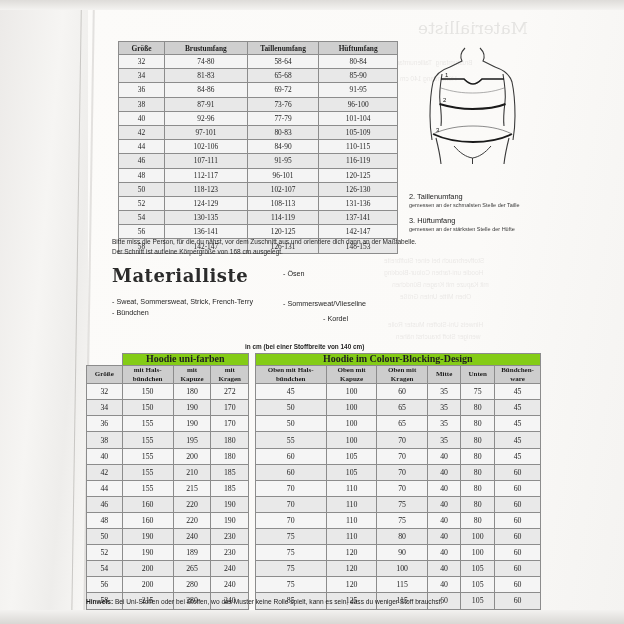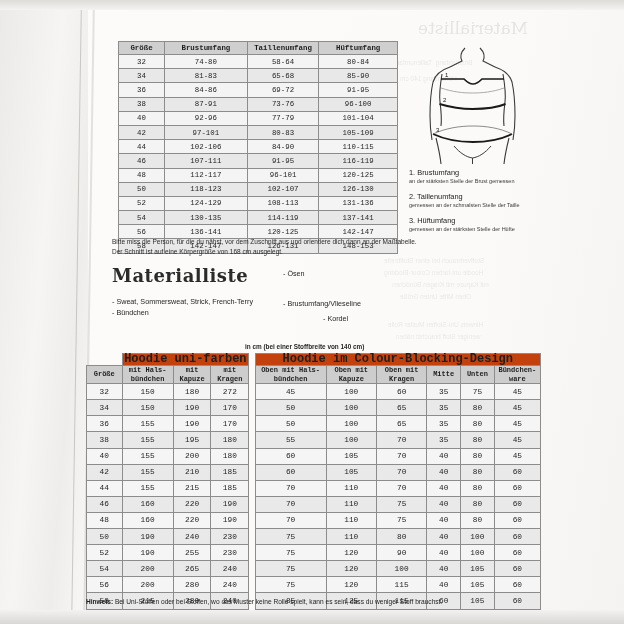--- a/index.html
+++ b/index.html
@@ -75,21 +75,21 @@
     font-family: "DejaVu Serif", serif;
     font-weight: 700;
     color: #2b2b2b;
     letter-spacing: 0.5px;
     white-space: nowrap;
   }
 
   
   table {
     border-collapse: collapse;
-    font-family: Liberation Mono, monospace;
+    font-family: Liberation Serif, serif;
     color: #1e1e1e;
   }
   td, th {
     border: 1px solid #8c8c8c;
     text-align: center;
     font-weight: 400;
     padding: 0;
   }
 
   
@@ -156,23 +156,23 @@
   #ftable tr.body-row:nth-child(even) td { background: #e9e9e9; }
   #ftable .spacer {
     border-top: none;
     border-bottom: none;
     border-left: 1px solid #8c8c8c;
     border-right: 1px solid #8c8c8c;
     background: #fbfaf8 !important;
     width: 6px;
   }
   #ftable th.grp {
-    background: #c2410c;
+    background: #84cc16;
     height: 11px;
-    font-size: 12px;
+    font-size: 10px;
   }
   #ftable th.nogrp {
     border: none;
     background: transparent;
   }
 
   
   #hinweis {
     position: absolute;
     left: 86px;
@@ -374,40 +374,36 @@
       <path d="M28 92 C30 100 32 108 33 118" fill="none" stroke="#3a3a3a" stroke-width="1.1"></path>
       <path d="M101 92 C99 100 97 108 96 118" fill="none" stroke="#3a3a3a" stroke-width="1.1"></path>
       <path d="M46 100 C52 107 58 111 64.5 112 C71 111 77 107 83 100" fill="none" stroke="#3a3a3a" stroke-width="1.0"></path>
       <path d="M64.5 112 L64.5 118" fill="none" stroke="#3a3a3a" stroke-width="1.0"></path>
 
       <text x="37" y="31" font-family="Liberation Sans, sans-serif" font-size="6" fill="#111">1</text>
       <text x="35" y="56" font-family="Liberation Sans, sans-serif" font-size="6" fill="#111">2</text>
       <text x="28" y="86" font-family="Liberation Sans, sans-serif" font-size="6" fill="#111">3</text>
     </svg>
 
-    <div class="legend" style="left:409px; top:168px;">
-      <span class="lt">1. Brustumfang</span>
-      <span class="ls">an der stärksten Stelle der Brust gemessen</span>
-    </div>
     <div class="legend" style="left:409px; top:192px;">
       <span class="lt">2. Taillenumfang</span>
       <span class="ls">gemessen an der schmalsten Stelle der Taille</span>
     </div>
     <div class="legend" style="left:409px; top:216px;">
       <span class="lt">3. Hüftumfang</span>
       <span class="ls">gemessen an der stärksten Stelle der Hüfte</span>
     </div>
 
     <div class="h-main" style="left:112px; top:265px; font-size:18px;">Materialliste</div>
 
     <div class="mat-item" style="left:112px; top:297px;">- Sweat, Sommersweat, Strick, French-Terry</div>
     <div class="mat-item" style="left:112px; top:308px;">- Bündchen</div>
 
     <div class="mat-item" style="left:283px; top:269px;">- Ösen</div>
-    <div class="mat-item" style="left:283px; top:299px;">- Brustumfang/Vlieseline</div>
+    <div class="mat-item" style="left:283px; top:299px;">- Sommersweat/Vlieseline</div>
     <div class="mat-item" style="left:283px; top:314px;margin-left:40px;">- Kordel</div>
 
     <div class="sub" style="left:245px; top:343px;">in cm (bei einer Stoffbreite von 140 cm)</div>
 
     <table id="ftable">
       <thead>
         <tr>
           <th class="nogrp" style="width:36px;"></th>
           <th class="grp" colspan="3">Hoodie uni-farben</th>
           <th class="nogrp spacer-head" style="width:6px; border:none; background:transparent;"></th>
@@ -581,21 +577,21 @@
             <td>75</td>
             <td>110</td>
             <td>80</td>
             <td>40</td>
             <td>100</td>
             <td>60</td>
           </tr>
           <tr class="body-row">
             <td>52</td>
             <td>190</td>
-            <td>255</td>
+            <td>189</td>
             <td>230</td>
             <td class="spacer"></td>
             <td>75</td>
             <td>120</td>
             <td>90</td>
             <td>40</td>
             <td>100</td>
             <td>60</td>
           </tr>
           <tr class="body-row">

